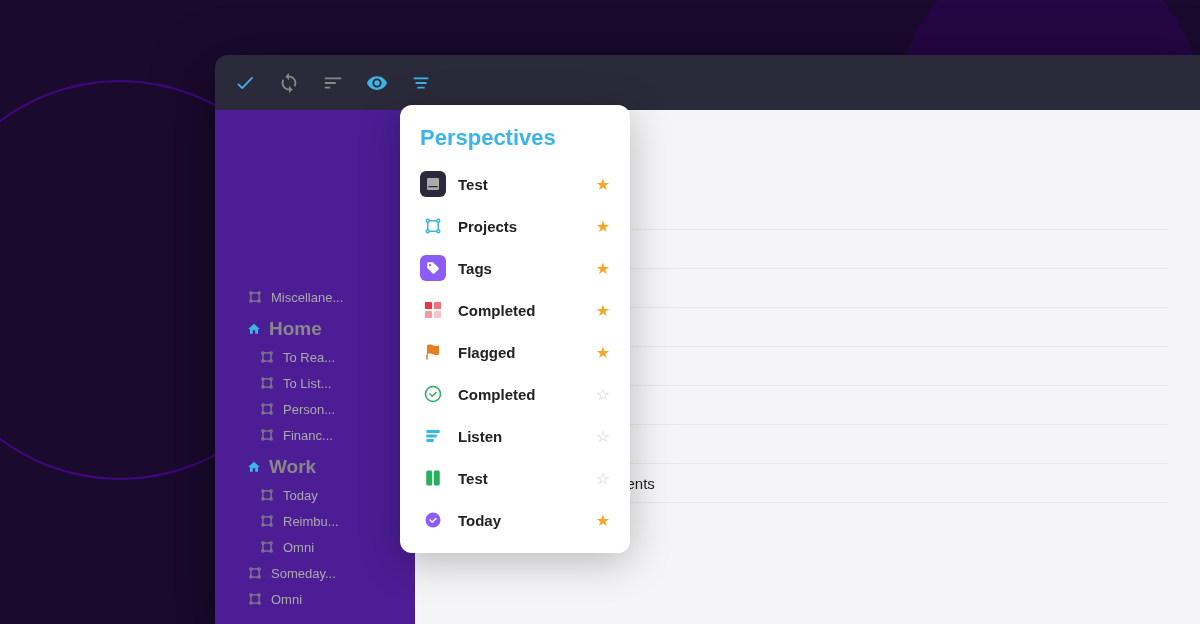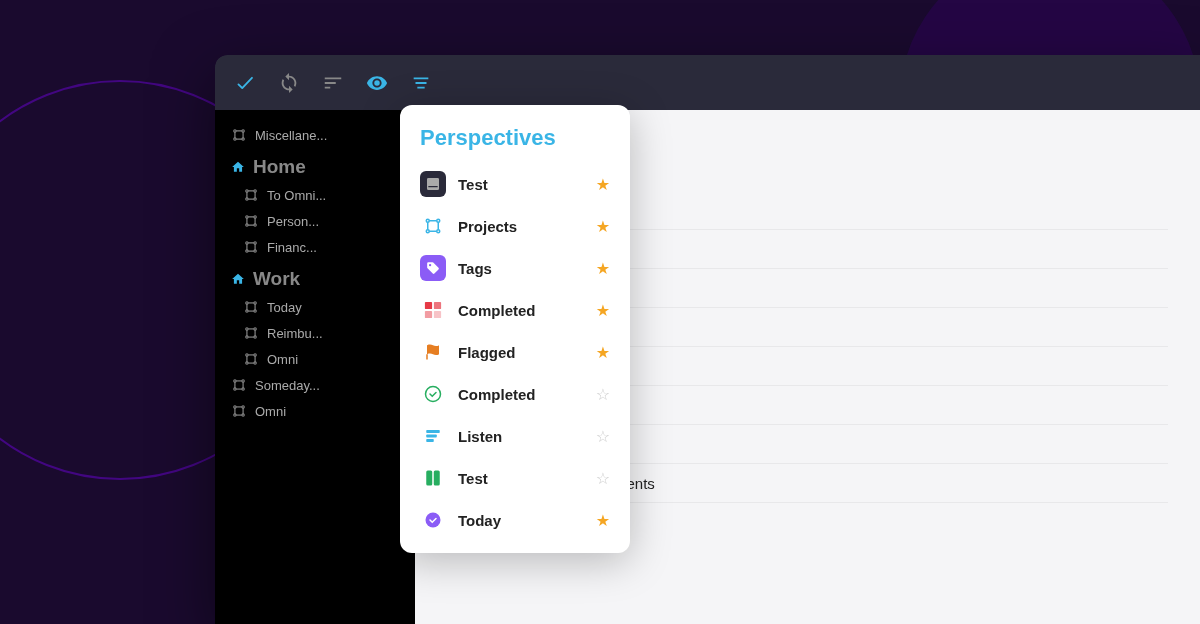--- a/index.html
+++ b/index.html
@@ -75,26 +75,27 @@
     
     .main-content {
       display: flex;
       flex: 1;
       overflow: hidden;
     }
 
     
     .sidebar {
       width: 200px;
-      background: #000000;
+      background: #4c1d95;
       display: flex;
       flex-direction: column;
-      padding: 12px 0;
+      padding: 12px 16px;
       overflow-y: auto;
       flex-shrink: 0;
+      justify-content: flex-end;
     }
 
     
     .sidebar-icons {
       position: absolute;
       left: 215px;
       top: 110px;
       bottom: 0;
       width: 50px;
       background: #16162a;
@@ -366,21 +367,36 @@
               <circle cx="5" cy="5" r="2"></circle>
               <circle cx="19" cy="5" r="2"></circle>
               <circle cx="5" cy="19" r="2"></circle>
               <line x1="7" y1="5" x2="17" y2="5"></line>
               <line x1="5" y1="7" x2="5" y2="17"></line>
               <line x1="7" y1="19" x2="17" y2="19"></line>
               <line x1="19" y1="7" x2="19" y2="17"></line>
               <circle cx="19" cy="19" r="2"></circle>
             </svg>
         </span>
-        <span>To Omni...</span>
+        <span>To Rea...</span>
+      </div>
+      <div class="sidebar-item" style="padding-left:28px">
+        <span class="item-icon">
+          <svg width="14" height="14" viewBox="0 0 24 24" fill="none" stroke="#888" stroke-width="2">
+              <circle cx="5" cy="5" r="2"></circle>
+              <circle cx="19" cy="5" r="2"></circle>
+              <circle cx="5" cy="19" r="2"></circle>
+              <line x1="7" y1="5" x2="17" y2="5"></line>
+              <line x1="5" y1="7" x2="5" y2="17"></line>
+              <line x1="7" y1="19" x2="17" y2="19"></line>
+              <line x1="19" y1="7" x2="19" y2="17"></line>
+              <circle cx="19" cy="19" r="2"></circle>
+            </svg>
+        </span>
+        <span>To List...</span>
       </div>
       <div class="sidebar-item" style="padding-left:28px">
         <span class="item-icon">
           <svg width="14" height="14" viewBox="0 0 24 24" fill="none" stroke="#888" stroke-width="2">
               <circle cx="5" cy="5" r="2"></circle>
               <circle cx="19" cy="5" r="2"></circle>
               <circle cx="5" cy="19" r="2"></circle>
               <line x1="7" y1="5" x2="17" y2="5"></line>
               <line x1="5" y1="7" x2="5" y2="17"></line>
               <line x1="7" y1="19" x2="17" y2="19"></line>

